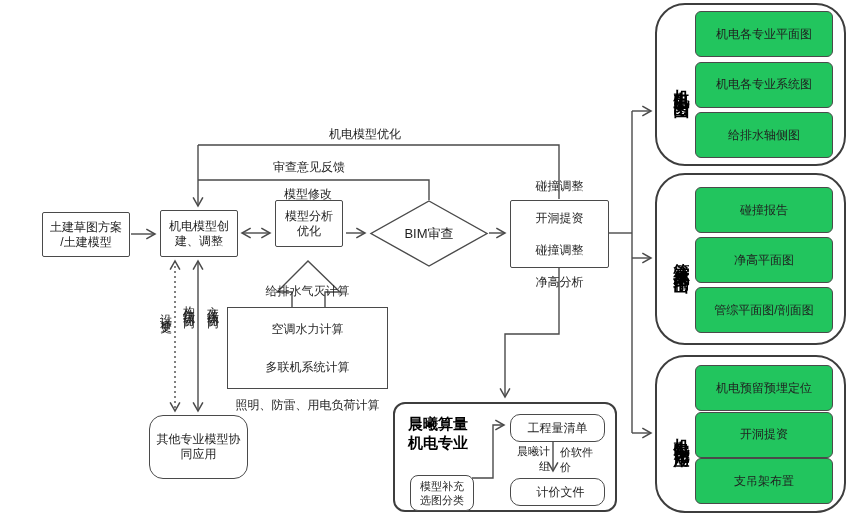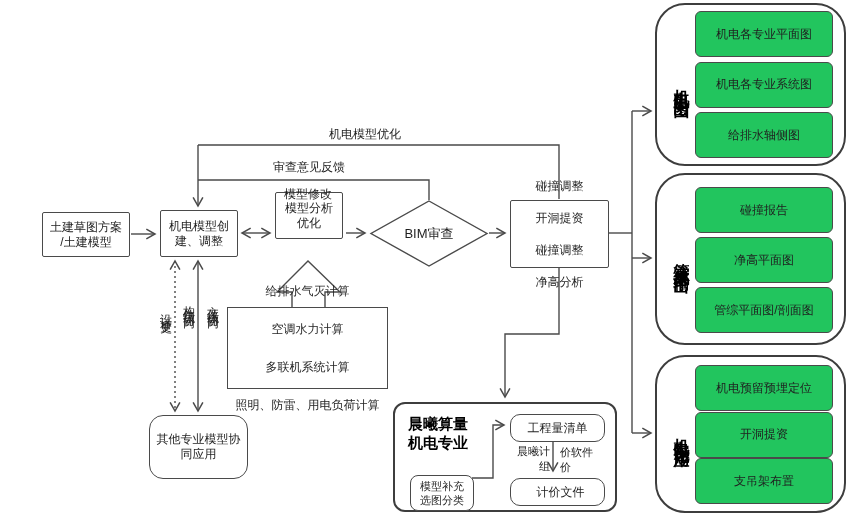--- a/index.html
+++ b/index.html
@@ -102,21 +102,21 @@
 
       <polyline points="292,307 292,292 277,292 308,261 340,292 325,292 325,307"></polyline>
     </g>
   </svg>
 
   <div class="node" style="left:42px;top:212px;width:88px;height:45px;">土建草图方案
 /土建模型</div>
 
   <div class="node" style="left:160px;top:210px;width:78px;height:47px;padding:0 6px;">机电模型创建、调整</div>
 
-  <div class="node" style="left:275px;top:192px;width:68px;height:47px;padding:0 7px;">模型分析优化</div>
+  <div class="node" style="left:275px;top:200px;width:68px;height:47px;padding:0 7px;">模型分析优化</div>
 
   <div class="diamond-label">BIM审查</div>
 
   <div class="node multiline" style="left:510px;top:200px;width:99px;height:68px;line-height:16px;">
     <div>
       <span>碰撞调整</span>
       <span>开洞提资</span>
       <span>碰撞调整</span>
       <span>净高分析</span>
     </div>

